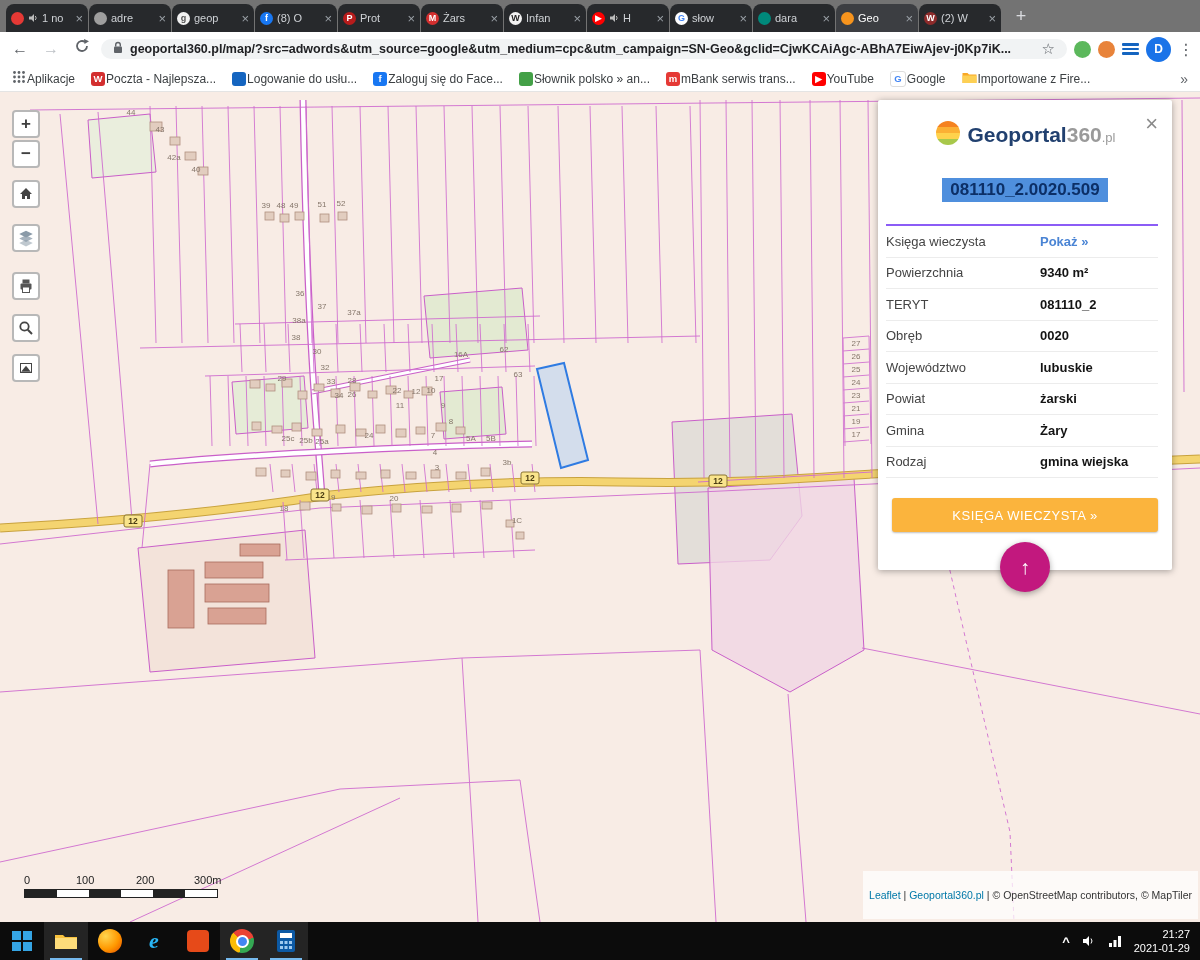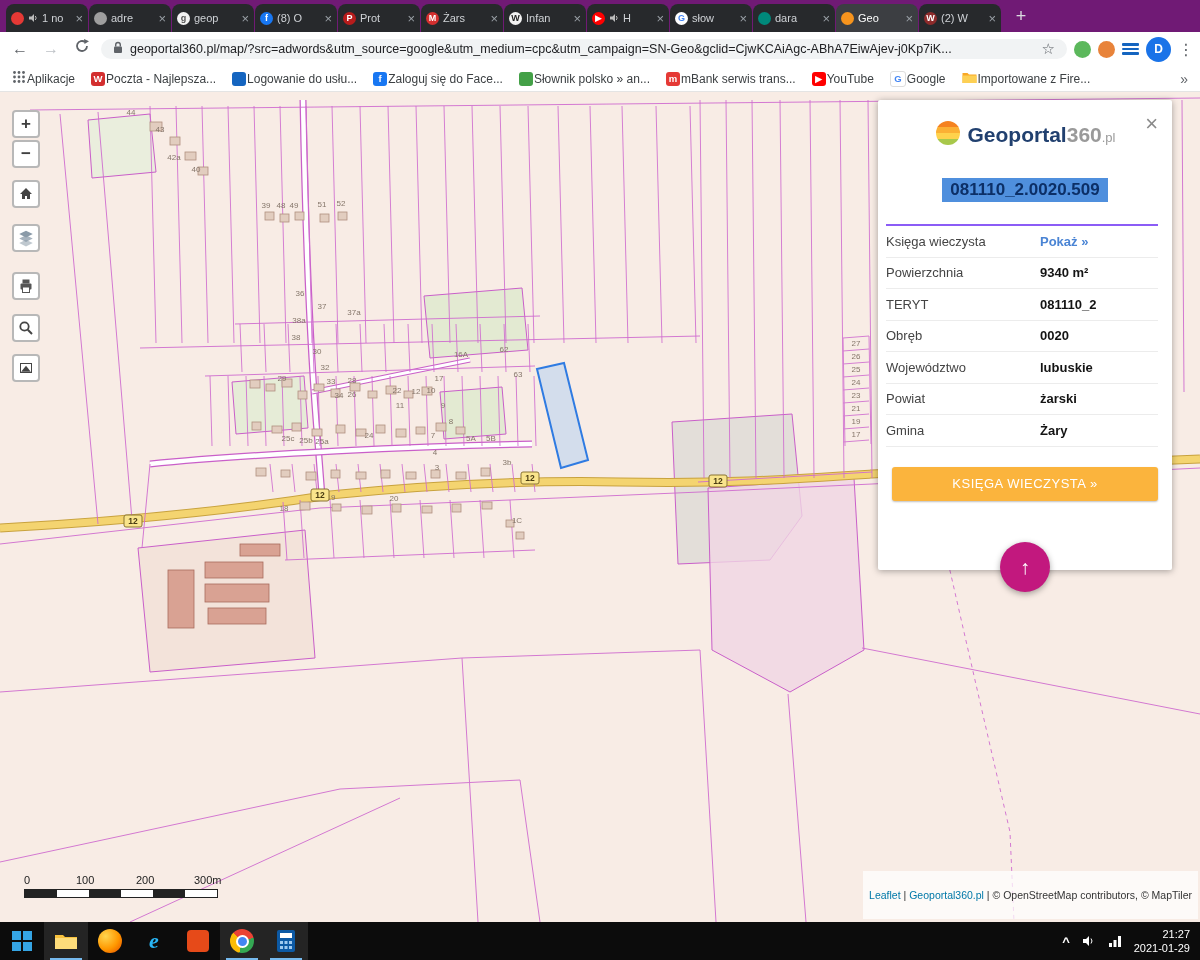--- a/index.html
+++ b/index.html
@@ -1,37 +1,37 @@
 <!DOCTYPE html>
 <html><head>
 <meta charset="utf-8">
 <style>
   html,body{margin:0;padding:0;width:1200px;height:960px;overflow:hidden;
     font-family:"Liberation Sans","DejaVu Sans",sans-serif;background:#fff;position:relative;}
   
-  .tabstrip{position:absolute;top:0;left:0;right:0;height:32px;background:#701a75;
+  .tabstrip{position:absolute;top:0;left:0;right:0;height:32px;background:#737373;
     display:flex;align-items:flex-end;padding-left:6px;box-sizing:border-box;}
   .tabs{display:flex;align-items:flex-end;}
   .tab{width:82px;height:28px;background:#27292c;border-radius:8px 8px 0 0;margin-right:1px;
     display:flex;align-items:center;padding:0 5px;gap:4px;color:#cfd2d6;font-size:11px;box-sizing:border-box;}
   .tab.active{background:#3c3e42;color:#fff;}
   .fav{width:13px;height:13px;border-radius:50%;flex:none;font-size:9px;line-height:13px;
     text-align:center;font-weight:bold;}
   .tlabel{flex:1;overflow:hidden;white-space:nowrap;}
   .tclose{font-size:13px;color:#9aa0a6;flex:none;}
   .audio{flex:none;display:flex;}
   .newtab{width:26px;height:26px;color:#dadce0;font-size:18px;display:flex;align-items:center;
     justify-content:center;margin:0 0 3px 6px;}
   
   .toolbar{position:absolute;top:32px;left:0;right:0;height:34px;background:#fff;display:flex;
     align-items:center;padding:0 8px;gap:7px;box-sizing:border-box;}
   .navbtn{width:24px;height:24px;font-size:16px;color:#5f6368;text-align:center;line-height:24px;flex:none;}
   .navbtn.disabled{color:#bdc1c6;}
   .omnibox{flex:1;height:20px;background:#f1f3f4;border-radius:14px;display:flex;align-items:center;
-    padding:0 12px;gap:7px;font-size:12.5px;color:#202124;min-width:0;}
+    padding:0 12px;gap:7px;font-size:12.5px;color:#202124;min-width:0;font-weight:bold;}
   .url{flex:1;white-space:nowrap;overflow:hidden;}
   .star{color:#5f6368;font-size:15px;flex:none;}
   .ext{width:17px;height:17px;border-radius:50%;flex:none;}
   .ext-lines{width:17px;height:17px;flex:none;display:flex;flex-direction:column;justify-content:center;gap:2px;}
   .ext-lines span{display:block;height:2.5px;background:#1565c0;border-radius:1px;}
   .avatar{width:25px;height:25px;border-radius:50%;background:#1a73e8;color:#fff;font-size:12px;
     font-weight:bold;display:flex;align-items:center;justify-content:center;flex:none;}
   .kebab{color:#5f6368;font-size:16px;flex:none;width:14px;text-align:center;}
   
   .bookmarks{position:absolute;top:66px;left:0;right:0;height:26px;background:#fff;
@@ -622,20 +622,24 @@
           <span class="pvalue">lubuskie</span>
         </div>
         <div class="prow">
           <span class="plabel">Powiat</span>
           <span class="pvalue">żarski</span>
         </div>
         <div class="prow">
           <span class="plabel">Gmina</span>
           <span class="pvalue">Żary</span>
         </div>
+        <div class="prow">
+          <span class="plabel">Rodzaj</span>
+          <span class="pvalue">gmina wiejska</span>
+        </div>
       </div>
     <button class="kw-btn">KSIĘGA WIECZYSTA »</button>
   </div>
 
   
   <div class="scroll-top">
     <span>↑</span>
   </div>
 
   

